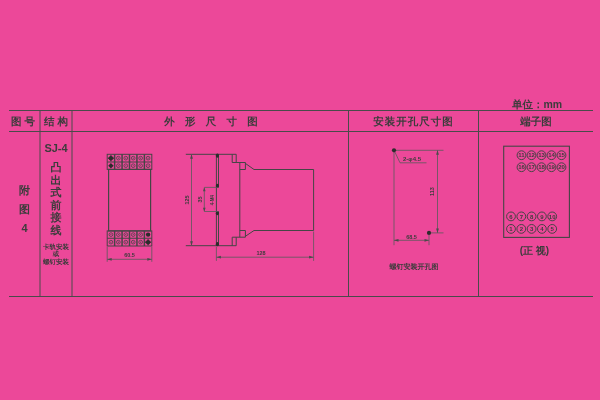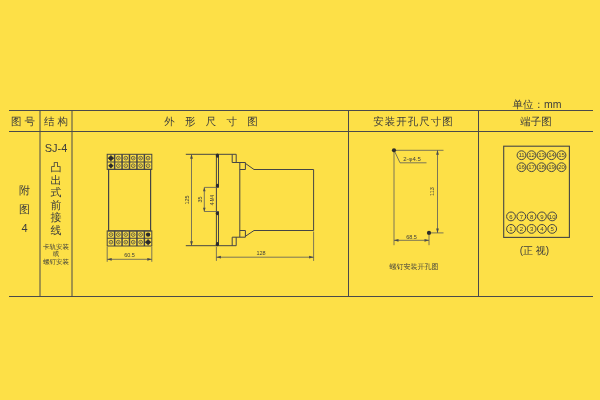--- a/index.html
+++ b/index.html
@@ -1,17 +1,17 @@
 <!DOCTYPE html>
 <html><head>
 <meta charset="utf-8">
 <style>
   html,body{margin:0;padding:0;background:#ffffff;}
-  #page{position:relative;width:600px;height:400px;background:#fde047;overflow:hidden;
-        font-family:"Liberation Sans",sans-serif;}
+  #page{position:relative;width:600px;height:400px;background:#ec4899;overflow:hidden;
+        font-family:"Liberation Sans",sans-serif;font-weight:bold;}
   svg{position:absolute;left:0;top:0;}
   text{font-family:"Liberation Sans",sans-serif;fill:#3c3c3c;}
 </style>
 </head>
 <body>
 <div id="page">
 <svg width="600" height="400" viewBox="0 0 600 400">
 
   <g stroke="#4a4a4a" stroke-width="1" fill="none">
     <line x1="9" y1="110.5" x2="593" y2="110.5"></line>

